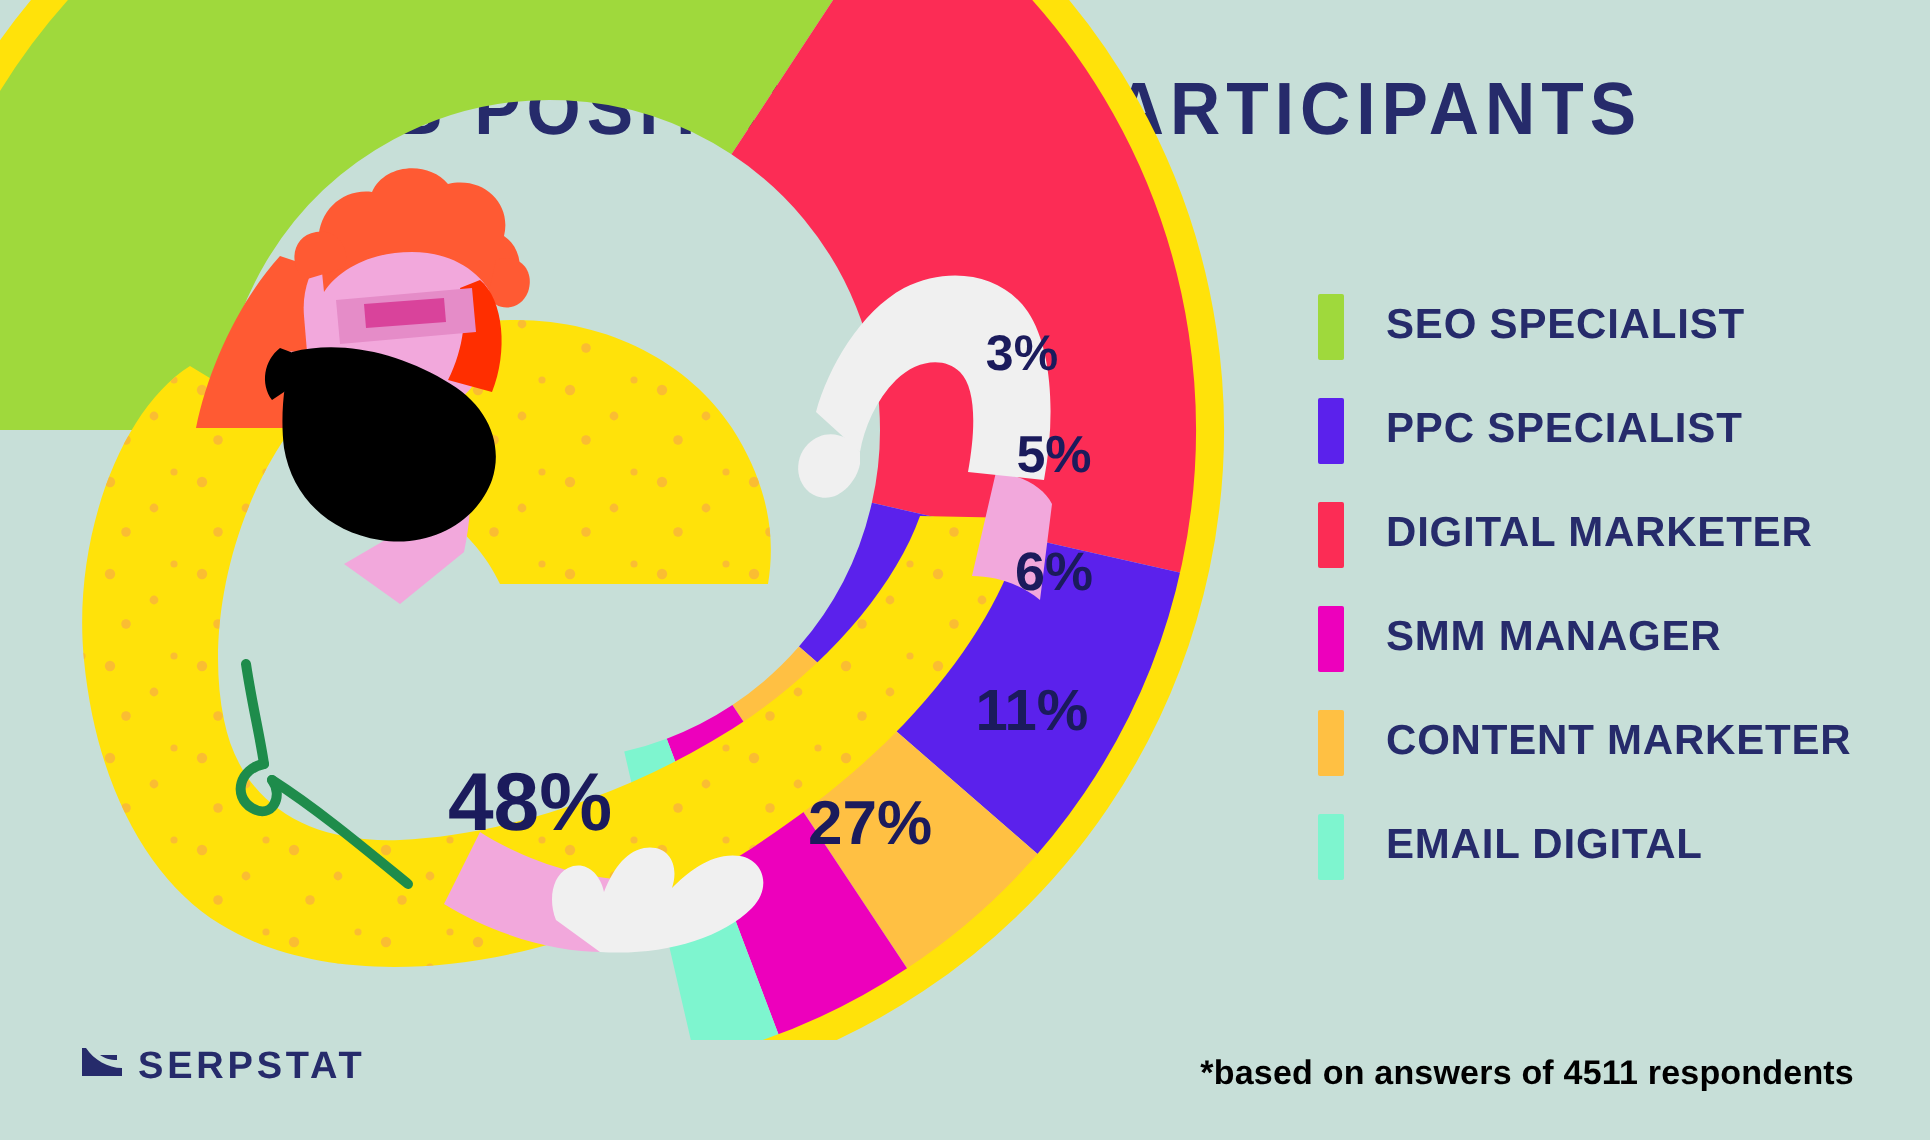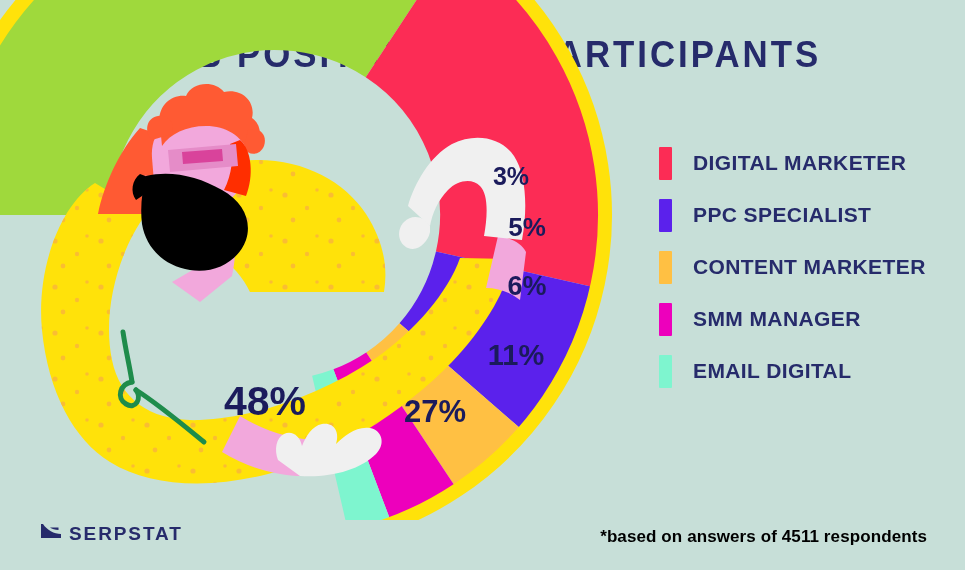--- a/index.html
+++ b/index.html
@@ -260,34 +260,38 @@
       <text class="slice-label" x="435" y="422" font-size="31" text-anchor="middle">27%</text>
       <text class="slice-label" x="516" y="365" font-size="29" text-anchor="middle">11%</text>
       <text class="slice-label" x="527" y="295" font-size="27" text-anchor="middle">6%</text>
       <text class="slice-label" x="527" y="236" font-size="26" text-anchor="middle">5%</text>
       <text class="slice-label" x="511" y="185" font-size="25" text-anchor="middle">3%</text>
     </svg>
   </div>
 
   <div id="legend">
     <div class="legend-item">
+      <span class="legend-swatch" style="background:#9FD93C"></span>
+      <span class="legend-label">SEO SPECIALIST</span>
+    </div>
+    <div class="legend-item">
+      <span class="legend-swatch" style="background:#5B21EC"></span>
+      <span class="legend-label">PPC SPECIALIST</span>
+    </div>
+    <div class="legend-item">
       <span class="legend-swatch" style="background:#FC2C55"></span>
       <span class="legend-label">DIGITAL MARKETER</span>
     </div>
     <div class="legend-item">
-      <span class="legend-swatch" style="background:#5B21EC"></span>
-      <span class="legend-label">PPC SPECIALIST</span>
+      <span class="legend-swatch" style="background:#ED00BC"></span>
+      <span class="legend-label">SMM MANAGER</span>
     </div>
     <div class="legend-item">
       <span class="legend-swatch" style="background:#FFC043"></span>
       <span class="legend-label">CONTENT MARKETER</span>
-    </div>
-    <div class="legend-item">
-      <span class="legend-swatch" style="background:#ED00BC"></span>
-      <span class="legend-label">SMM MANAGER</span>
     </div>
     <div class="legend-item">
       <span class="legend-swatch" style="background:#7EF5CF"></span>
       <span class="legend-label">EMAIL DIGITAL</span>
     </div>
   </div>
 
   <div id="brand">
     <svg width="22" height="18" viewBox="0 0 22 18">
       <path d="M1 15 L21 15 L21 11 C14 11 7 7 3 1 L1 1 Z" fill="#262b6b"></path>

